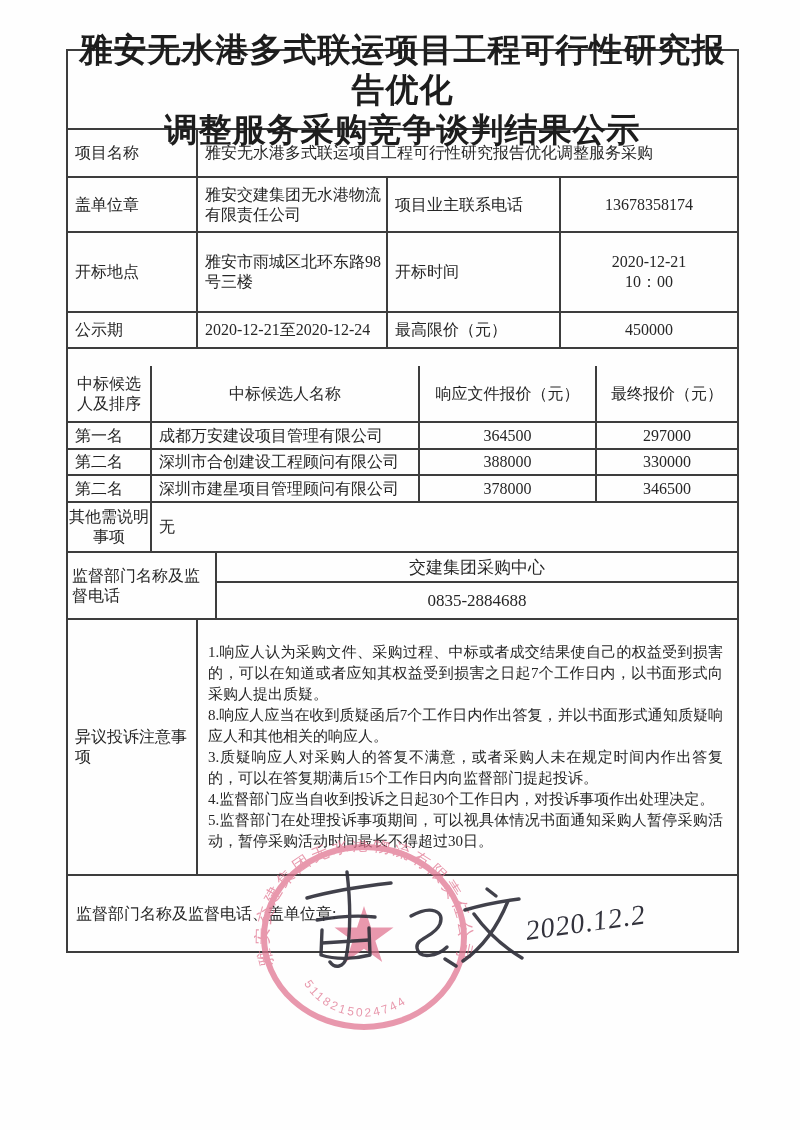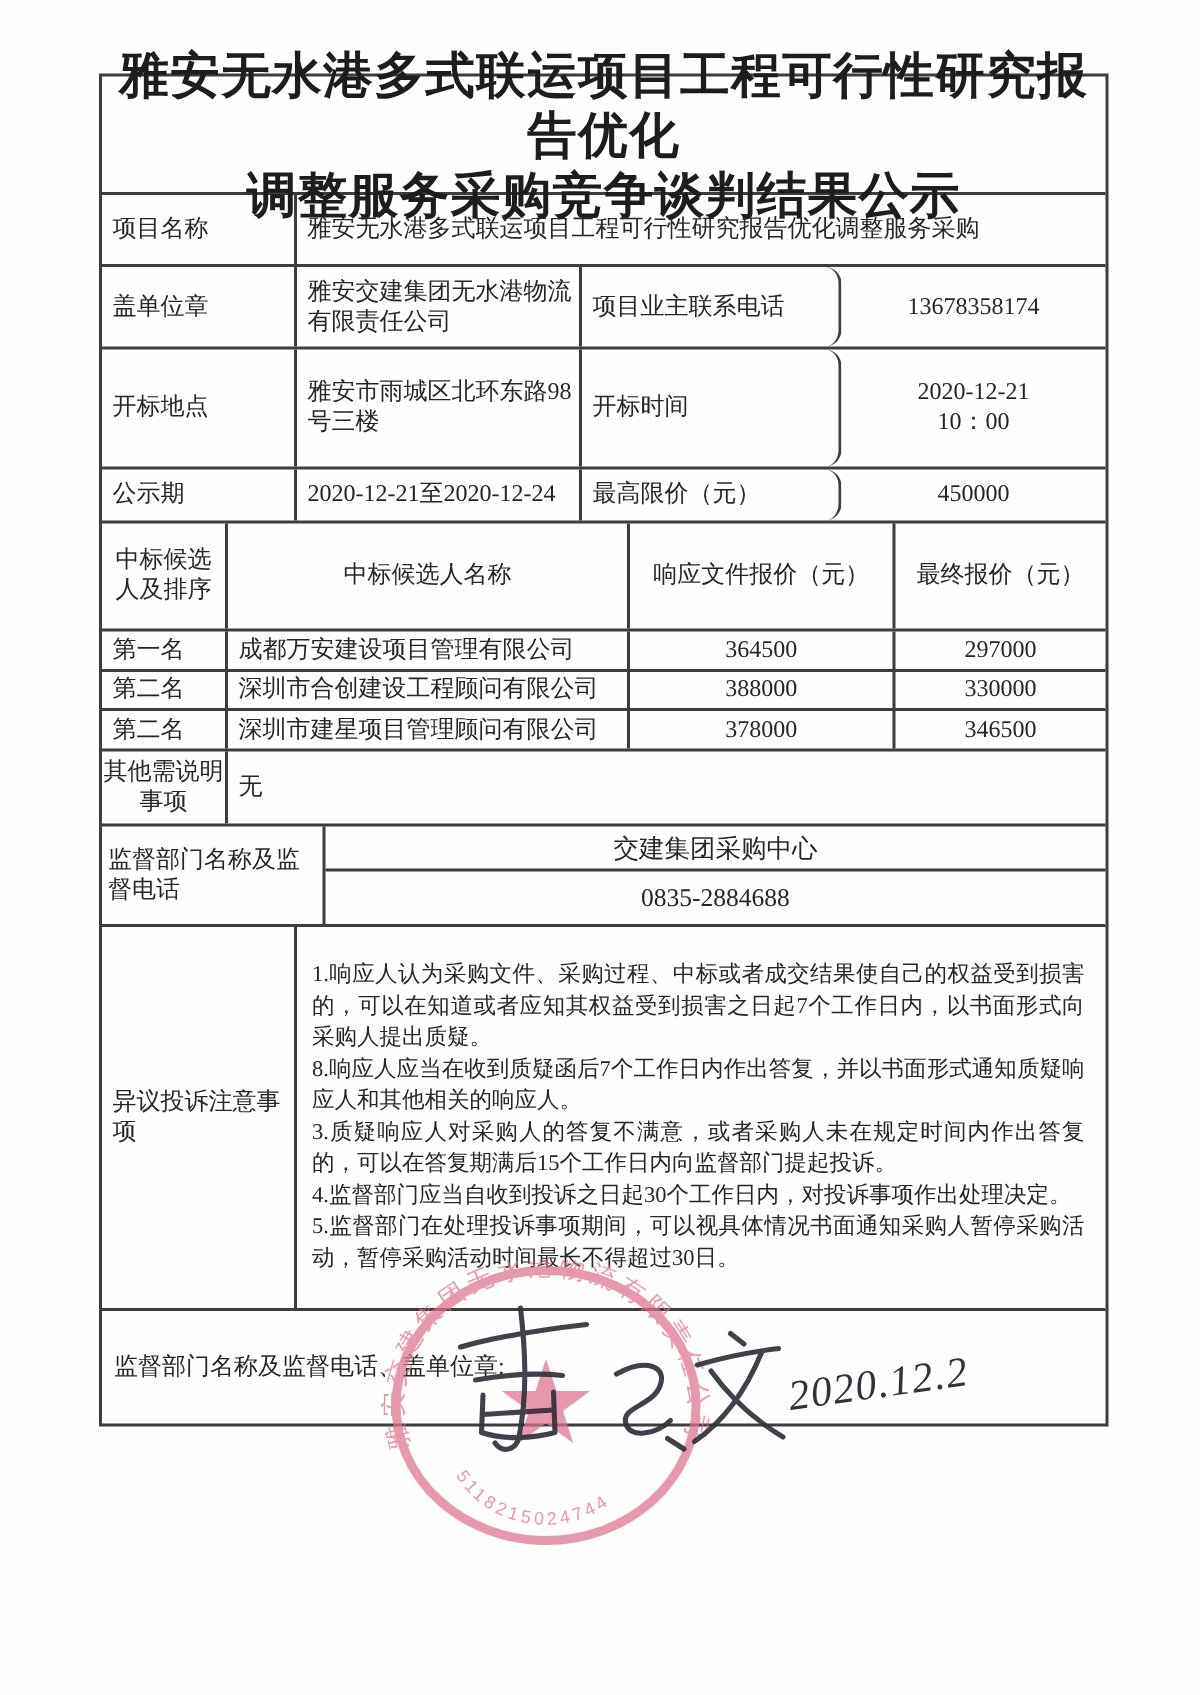--- a/index.html
+++ b/index.html
@@ -16,34 +16,34 @@
     display:flex; flex-direction:column;
   }
   .row { display:flex; border-bottom:2px solid #3d3d3d; }
   .row.last { border-bottom:none; }
   .cell { display:flex; align-items:center; font-size:16px; line-height:1.25; }
   .cell.bR { border-right:2px solid #3d3d3d; }
   .cell.padL { padding-left:7px; padding-right:4px; }
   .cell.center { justify-content:center; text-align:center; }
   .grow { flex:1; }
   
-  .wA { width:130px; } .wB { width:190px; } .wC { width:173px;border-radius:11px; }
+  .wA { width:130px; } .wB { width:190px; } .wC { width:173px; }
   .wN1 { width:84px; } .wN2 { width:268px; } .wN3 { width:177px; }
   .wS { width:149px; }
   
   .title-cell {
     flex:1; flex-direction:column; justify-content:center;
     font-family:"Liberation Sans","DejaVu Sans",sans-serif;
     font-weight:700; font-size:33px; line-height:40px; letter-spacing:1px;
     text-align:center; color:#1d1d1d;
   }
   
   .h-title { height:79px; }
   .h-r1 { height:48px; } .h-r2 { height:55px; } .h-r3 { height:80px; }
-  .h-r4 { height:36px; } .h-head { height:72px; }
+  .h-r4 { height:36px; } .h-head { height:57px;margin-top:17px; }
   .h-c1 { height:27px; } .h-c2 { height:26px; } .h-c3 { height:27px; }
   .h-other { height:50px; } .h-sup { height:67px; }
   .h-obj { height:256px; } .h-sign { height:75px; }
   .two-line { flex-direction:column; justify-content:center; }
   .sup-value { flex:1; display:flex; flex-direction:column; }
   .sup-sub { display:flex; align-items:center; justify-content:center; font-size:17px; }
   .sup-sub.top { height:30px; border-bottom:2px solid #3d3d3d; }
   .sup-sub.bottom { flex:1; }
   .obj-body {
     flex:1; align-self:stretch; display:flex; flex-direction:column; justify-content:center;

